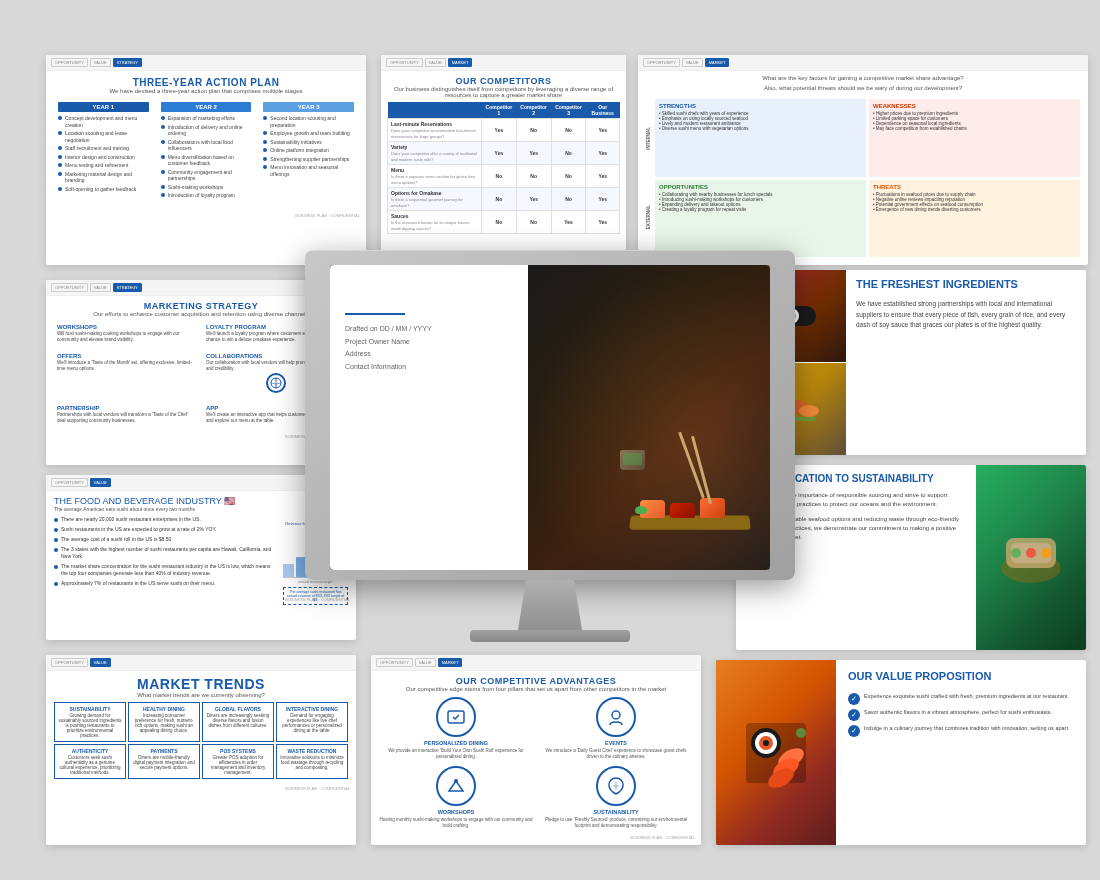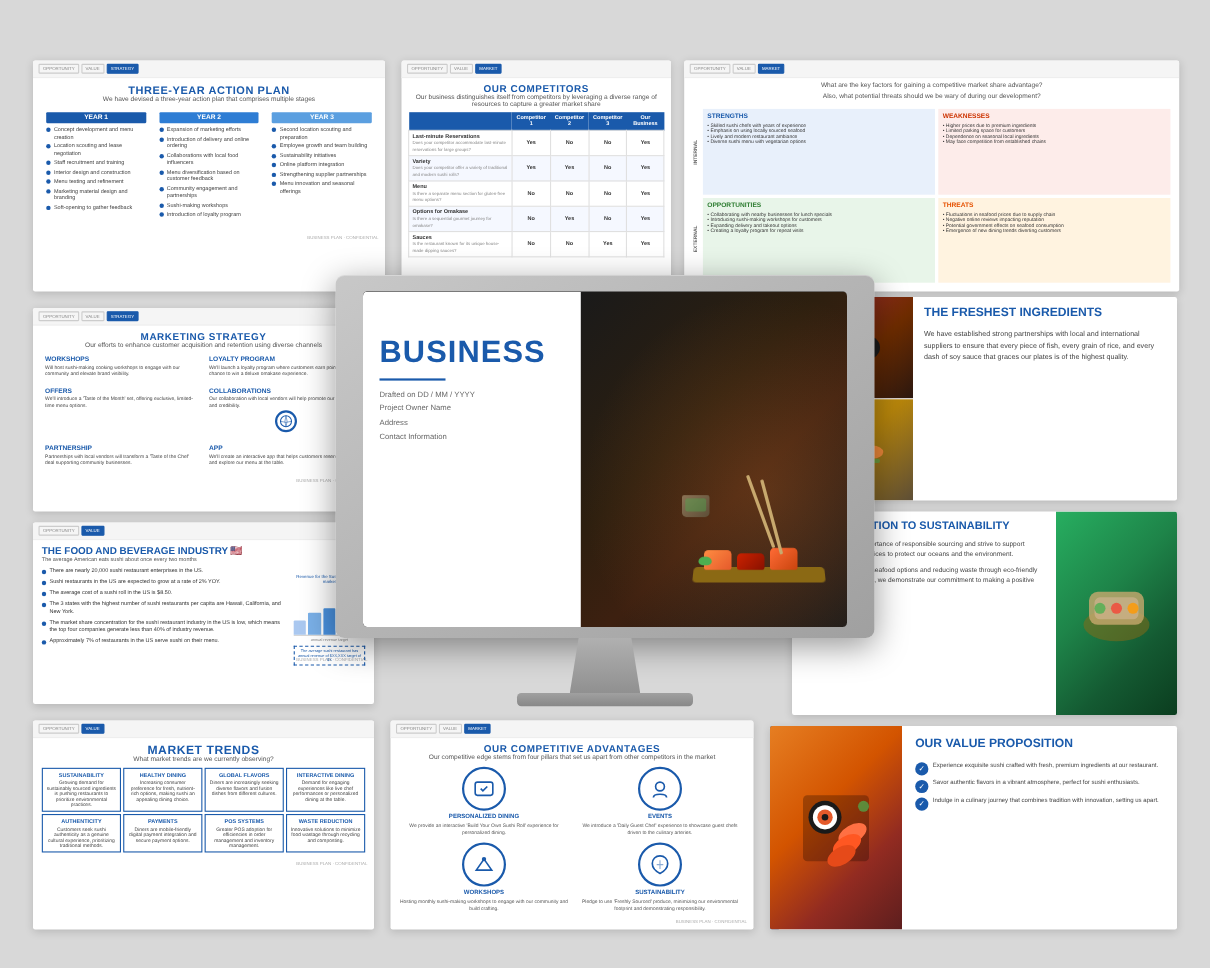--- a/index.html
+++ b/index.html
@@ -19,20 +19,21 @@
       background: #d8d8d8;
     }
 
     
     .slide-card {
       position: absolute;
       background: #fff;
       border-radius: 2px;
       overflow: hidden;
       box-shadow: 0 2px 8px rgba(0,0,0,0.15);
+      margin-left: 16px;
     }
 
     
     
     .slide-action-plan {
       left: 30px; top: 55px;
       width: 320px; height: 210px;
     }
     
     .slide-competitors {
@@ -641,21 +642,20 @@
               <div style="position:absolute; top:20px; left:80px; width:3px; height:70px; background:#c8a96e; transform:rotate(-20deg); border-radius:1px;"></div>
               <div style="position:absolute; top:25px; left:90px; width:3px; height:70px; background:#c8a96e; transform:rotate(-15deg); border-radius:1px;"></div>
 
               <div style="position:absolute; top:40px; left:10px; width:25px; height:20px; background:linear-gradient(135deg, #8B7355, #5D4E37); border-radius:2px 2px 4px 4px;">
                 <div style="position:absolute; top:3px; left:3px; right:3px; bottom:5px; background:rgba(76,175,80,0.4); border-radius:2px;"></div>
               </div>
             </div>
           </div>
 
           <div class="bp-title-area">
-            <div class="bp-title">BUSINESS</div>
             <div class="bp-divider"></div>
             <div class="bp-info">Drafted on DD / MM / YYYY</div>
             <div class="bp-info">Project Owner Name</div>
             <div class="bp-info">Address</div>
             <div class="bp-info">Contact Information</div>
           </div>
         </div>
       </div>
     </div>
     <div class="monitor-stand"></div>
@@ -715,21 +715,21 @@
       </div>
     </div>
   </div>
 
   <div class="slide-card slide-food-industry">
     <div class="slide-top-tags">
       <span class="top-tag">OPPORTUNITY</span>
       <span class="top-tag active">VALUE</span>
     </div>
     <div style="padding: 5px 8px; position:relative;">
-      <div style="color:#1a5aab; font-weight:700; font-size:9px; text-transform:uppercase;">
+      <div style="color:#1a5aab; font-weight:400; font-size:9px; text-transform:uppercase;">
         THE FOOD AND BEVERAGE INDUSTRY <span class="flag-emoji">🇺🇸</span>
       </div>
       <div style="font-size:5px; color:#555; margin-bottom:4px;">The average American eats sushi about once every two months</div>
       <div style="padding-right: 75px;">
         <div class="industry-bullet">
             <div class="industry-dot"></div>
             <span>There are nearly 20,000 sushi restaurant enterprises in the US.</span>
           </div>
         <div class="industry-bullet">
             <div class="industry-dot"></div>
@@ -769,21 +769,21 @@
     </div>
     <div style="text-align:right; padding: 2px 6px; font-size:4px; color:#aaa;">BUSINESS PLAN · CONFIDENTIAL</div>
   </div>
 
   <div class="slide-card slide-market-trends">
     <div class="slide-top-tags">
       <span class="top-tag">OPPORTUNITY</span>
       <span class="top-tag active">VALUE</span>
     </div>
     <div style="padding: 5px 8px;">
-      <div class="slide-header-blue" style="font-size:11px;">MARKET TRENDS</div>
+      <div class="slide-header-blue" style="font-size:14px;">MARKET TRENDS</div>
       <div class="slide-subtext">What market trends are we currently observing?</div>
       <div class="trend-grid">
         <div class="trend-box">
           <div class="trend-box-title">SUSTAINABILITY</div>
           <div>Growing demand for sustainably sourced ingredients is pushing restaurants to prioritize environmental practices.</div>
         </div>
         <div class="trend-box">
           <div class="trend-box-title">HEALTHY DINING</div>
           <div>Increasing consumer preference for fresh, nutrient-rich options, making sushi an appealing dining choice.</div>
         </div>

